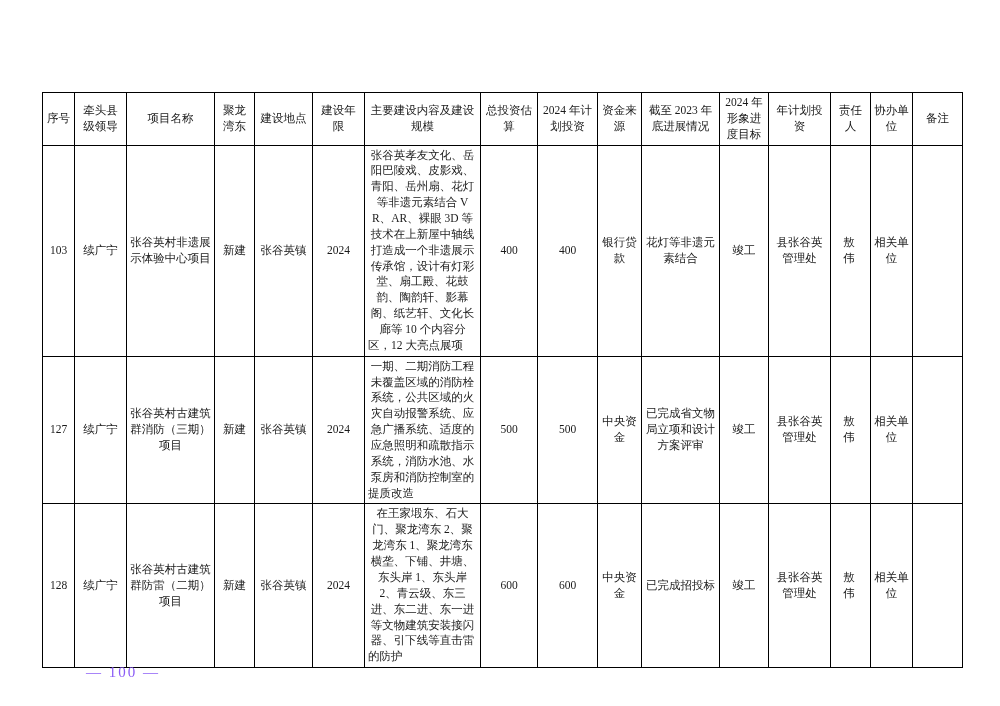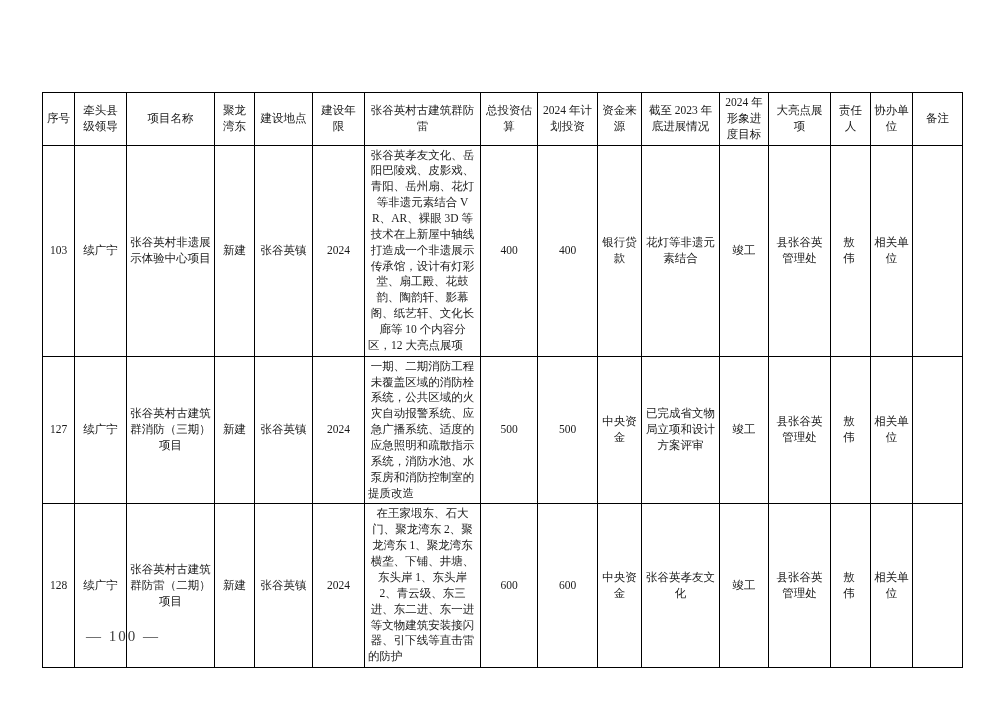--- a/index.html
+++ b/index.html
@@ -89,24 +89,24 @@
     line-height: 1.45;
     margin-left: 48px;
   }
   .person-cell {
     letter-spacing: 3px;
     padding-left: 4px;
   }
   .page-number {
     position: absolute;
     left: 86px;
-    top: 628px;
+    top: 664px;
     font-size: 15px;
     letter-spacing: 2px;
-    color: #404040;
+    color: #8b5cf6;
     font-family: "Liberation Serif", "DejaVu Serif", serif;
   }
 </style>
 </head>
 <body>
 
 <div class="page">
 
   <div class="table-wrap">
     <table class="proj">
@@ -129,27 +129,27 @@
           <col class="c15">
       </colgroup>
       <thead>
         <tr>
           <td>序号</td>
           <td>牵头县级领导</td>
           <td>项目名称</td>
           <td>聚龙湾东</td>
           <td>建设地点</td>
           <td>建设年限</td>
-          <td>张谷英村古建筑群防雷</td>
+          <td>主要建设内容及建设规模</td>
           <td>总投资估算</td>
           <td>2024 年计划投资</td>
           <td>资金来源</td>
           <td>截至 2023 年底进展情况</td>
           <td>2024 年形象进度目标</td>
-          <td>大亮点展项</td>
+          <td>年计划投资</td>
           <td>责任人</td>
           <td>协办单位</td>
           <td>备注</td>
         </tr>
       </thead>
       <tbody>
         <tr class="tall">
           <td>103</td>
           <td>续广宁</td>
           <td class="name-cell">张谷英村非遗展示体验中心项目</td>
@@ -189,21 +189,21 @@
           <td>128</td>
           <td>续广宁</td>
           <td class="name-cell">张谷英村古建筑群防雷（二期）项目</td>
           <td>新建</td>
           <td>张谷英镇</td>
           <td>2024</td>
           <td class="cell-just">在王家塅东、石大门、聚龙湾东 2、聚龙湾东 1、聚龙湾东横垄、下铺、井塘、东头岸 1、东头岸 2、青云级、东三进、东二进、东一进等文物建筑安装接闪器、引下线等直击雷的防护</td>
           <td>600</td>
           <td>600</td>
           <td>中央资金</td>
-          <td class="cell-left">张谷英孝友文化</td>
+          <td class="cell-left">已完成招投标</td>
           <td>竣工</td>
           <td class="unit-cell">县张谷英管理处</td>
           <td class="person-cell">敖 伟</td>
           <td>相关单位</td>
           <td></td>
         </tr>
       </tbody>
     </table>
   </div>
 

